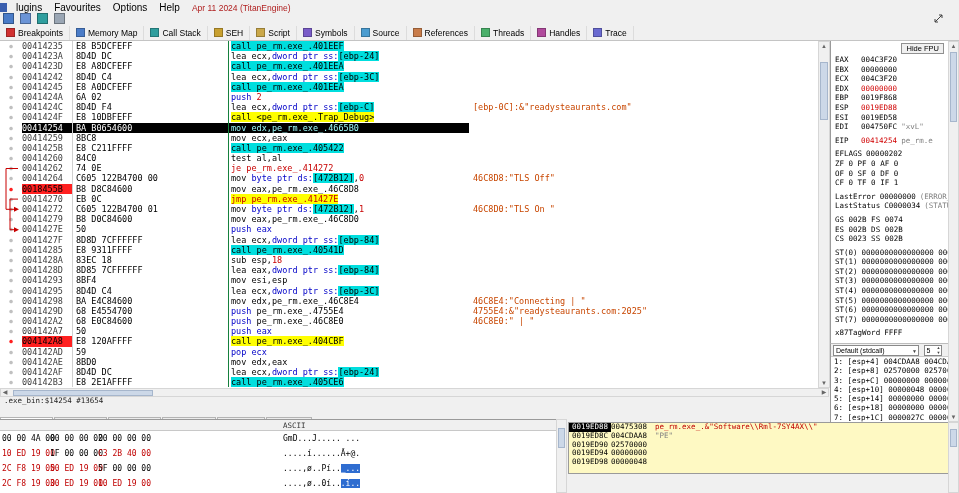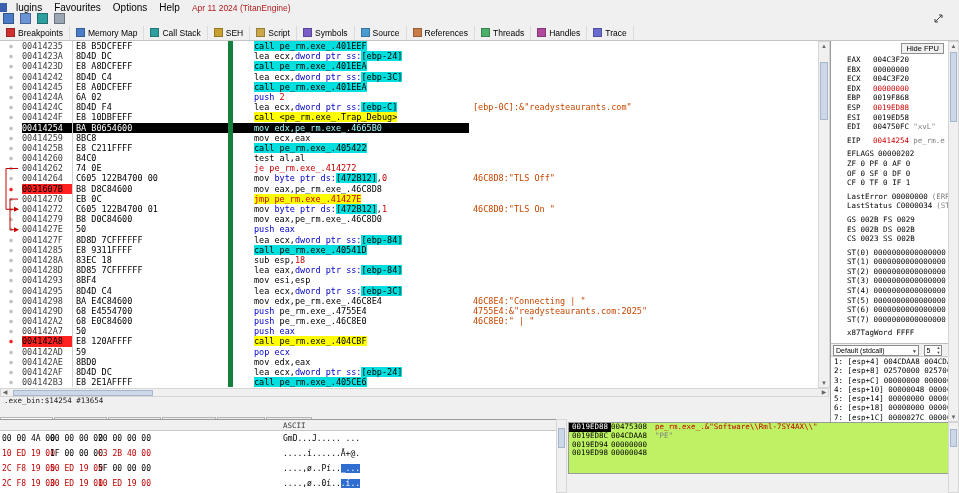--- a/index.html
+++ b/index.html
@@ -23,38 +23,38 @@
   #tabbar{position:absolute;left:0;top:26px;width:959px;height:15px;border-bottom:1px solid #c4c4c4;white-space:nowrap}
   .vtab{display:inline-block;height:14px;line-height:14px;padding:0 6px;font-size:8.5px;border-right:1px solid #dcdcdc}
   .vticon{display:inline-block;width:9px;height:9px;margin-right:3px;vertical-align:-1px;border:1px solid rgba(0,0,0,.25)}
   
   #disasm{position:absolute;left:0;top:41px;width:818px;height:347px;background:#fff;overflow:hidden}
   .drow{height:10.2px;line-height:10.2px;font-family:"DejaVu Sans Mono",monospace;font-size:8.5px;white-space:nowrap}
   .gut{display:inline-block;width:22px;text-align:center;color:#c0c0c0;font-size:6px;vertical-align:top}
   .gut.bpdot{color:var(--bpred)}
   .cadr{display:inline-block;width:50px;color:#3c3c3c;vertical-align:top}
   .cbyt{display:inline-block;width:156px;padding-left:3px;border-left:1px solid #d0d0d0;vertical-align:top}
-  .cins{display:inline-block;width:241px;padding-left:21px;border-left:5px solid #15803d;vertical-align:top}
+  .cins{display:inline-block;width:241px;padding-left:2px;border-left:1px solid #15803d;vertical-align:top}
   .ccmt{color:var(--corange);padding-left:4px}
   .tk-d{color:#000}.tk-b{color:var(--mblue)}.tk-n{color:var(--nred)}
   .tk-c{background:var(--cyan);color:#000}.tk-m{background:var(--cyan);color:#000}
   .tk-y{background:var(--yellow);color:#000}.tk-jy{background:var(--yellow);color:var(--jred)}
   .tk-jr{color:var(--jred)}.tk-w{color:#9ffcfc}
   .drow.eip .cadr,.drow.eip .cbyt,.drow.eip .cins{background:#000;color:#fff}
   .drow.bp .cadr{background:var(--bpred);color:#000}
   #jumps{position:absolute;left:0;top:0;width:22px;height:347px;pointer-events:none}
   
   .sb{position:absolute;background:#f0f0f0;border:1px solid #d6d6d6}
   .sbthumb{position:absolute;background:#ccd8e8;border:1px solid #a6b6cc}
   .sbarrow{position:absolute;width:100%;text-align:center;font-size:6px;color:#666;line-height:8px}
   
   #regpane{position:absolute;left:830px;top:41px;width:118px;height:302px;background:#fff;border-left:1px solid #9a9a9a;overflow:hidden}
   #hidefpu{position:absolute;right:4px;top:2px;height:11px;line-height:10px;padding:0 4px;font-size:7.5px;background:#f0f0f0;border:1px solid #909090}
   #regrows{position:absolute;left:0;top:14px;width:118px}
-  .rrow{height:9.6px;line-height:9.6px;font-family:"Dej aVu Sans Mono",monospace;font-family:"DejaVu Sans Mono",monospace;font-size:7.5px;white-space:nowrap;overflow:hidden;padding-left:16px}
+  .rrow{height:9.6px;line-height:9.6px;font-family:"Dej aVu Sans Mono",monospace;font-family:"DejaVu Sans Mono",monospace;font-size:7.5px;white-space:nowrap;overflow:hidden;padding-left:4px}
   .rsep{height:4px}
   .rname{display:inline-block;min-width:26px;padding-right:4px}
   .rx{color:#808080;padding-left:4px}
   .chg{color:var(--chgred)}
   
   #argspane{position:absolute;left:830px;top:343px;width:118px;height:79px;background:#fff;border-left:1px solid #9a9a9a;border-top:1px solid #bcbcbc}
   #argshead{height:13px;background:#f0f0f0;border-bottom:1px solid #cccccc;white-space:nowrap}
   #argcombo{display:inline-block;position:relative;width:86px;height:11px;line-height:10px;margin:1px 0 0 2px;background:#fff;border:1px solid #8a8a8a;font-size:7px;padding:0 10px 0 2px;overflow:hidden;vertical-align:top}
   #argcombo .carrow{position:absolute;right:1px;top:0;font-size:5px;color:#444}
   .spin{display:inline-block;position:relative;width:18px;height:11px;margin:1px 0 0 2px;background:#fff;border:1px solid #8a8a8a;font-size:7px;line-height:10px;padding-left:2px;vertical-align:top}
@@ -72,21 +72,21 @@
   
   #dump{position:absolute;left:0;top:419px;width:556px;height:74px;background:#fff;border-top:1px solid #9a9a9a;overflow:hidden}
   .dhead{height:11px;line-height:11px;background:#f0f0f0;border-bottom:1px solid #c8c8c8;font-family:"DejaVu Sans Mono",monospace;font-size:7.5px;color:#333}
   .dhead span{margin-left:283px}
   .drow2{position:relative;height:15px;line-height:15px;font-family:"DejaVu Sans Mono",monospace;font-size:8px;white-space:nowrap}
   .hg{display:inline-block;width:46px;margin-left:2px}
   .hr{color:#c00000}
   .da{position:absolute;left:283px;top:0}
   .dasel{background:var(--accent);color:#fff}
   
-  #stackpane{position:absolute;left:568px;top:422px;width:380px;height:52px;background:#bef264;border:1px solid #9a9a9a;border-right:none;overflow:hidden}
+  #stackpane{position:absolute;left:568px;top:422px;width:380px;height:52px;background:#fef9c3;border:1px solid #9a9a9a;border-right:none;overflow:hidden}
   .srow{height:8.8px;line-height:8.8px;font-family:"DejaVu Sans Mono",monospace;font-size:7.5px;white-space:nowrap;overflow:hidden}
   .sadr{display:inline-block;width:42px;padding-left:3px}
   .srow.sel .sadr{background:#000;color:#fff}
   .sval{display:inline-block;width:44px}
   .scmt.red{color:#c00000}
   .scmt.gray{color:#808080}
 </style>
 </head>
 <body>
 
@@ -119,21 +119,21 @@
     <div class="drow"><span class="gut">●</span><span class="cadr">00414245</span><span class="cbyt">E8 A0DCFEFF</span><span class="cins"><span class="tk tk-c">call pe_rm.exe_.401EEA</span></span></div>
     <div class="drow"><span class="gut">●</span><span class="cadr">0041424A</span><span class="cbyt">6A 02</span><span class="cins"><span class="tk tk-b">push</span><span class="tk tk-d"> </span><span class="tk tk-n">2</span></span></div>
     <div class="drow"><span class="gut">●</span><span class="cadr">0041424C</span><span class="cbyt">8D4D F4</span><span class="cins"><span class="tk tk-d">lea ecx,</span><span class="tk tk-b">dword ptr ss:</span><span class="tk tk-m">[ebp-C]</span></span><span class="ccmt">[ebp-0C]:&amp;"readysteaurants.com"</span></div>
     <div class="drow"><span class="gut">●</span><span class="cadr">0041424F</span><span class="cbyt">E8 10DBFEFF</span><span class="cins"><span class="tk tk-y">call &lt;pe_rm.exe_.Trap_Debug&gt;</span></span></div>
     <div class="drow eip"><span class="gut">●</span><span class="cadr">00414254</span><span class="cbyt">BA B0654600</span><span class="cins"><span class="tk tk-w">mov edx,pe_rm.exe_.4665B0</span></span></div>
     <div class="drow"><span class="gut">●</span><span class="cadr">00414259</span><span class="cbyt">8BC8</span><span class="cins"><span class="tk tk-d">mov ecx,eax</span></span></div>
     <div class="drow"><span class="gut">●</span><span class="cadr">0041425B</span><span class="cbyt">E8 C211FFFF</span><span class="cins"><span class="tk tk-c">call pe_rm.exe_.405422</span></span></div>
     <div class="drow"><span class="gut">●</span><span class="cadr">00414260</span><span class="cbyt">84C0</span><span class="cins"><span class="tk tk-d">test al,al</span></span></div>
     <div class="drow"><span class="gut">●</span><span class="cadr">00414262</span><span class="cbyt">74 0E</span><span class="cins"><span class="tk tk-jr">je pe_rm.exe_.414272</span></span></div>
     <div class="drow"><span class="gut">●</span><span class="cadr">00414264</span><span class="cbyt">C605 122B4700 00</span><span class="cins"><span class="tk tk-d">mov </span><span class="tk tk-b">byte ptr ds:</span><span class="tk tk-m">[472B12]</span><span class="tk tk-d">,</span><span class="tk tk-n">0</span></span><span class="ccmt">46C8D8:"TLS Off"</span></div>
-    <div class="drow bp"><span class="gut bpdot">●</span><span class="cadr">0031607B</span><span class="cbyt">B8 D8C84600</span><span class="cins"><span class="tk tk-d">mov eax,pe_rm.exe_.46C8D8</span></span></div>
+    <div class="drow bp"><span class="gut bpdot">●</span><span class="cadr">0018455B</span><span class="cbyt">B8 D8C84600</span><span class="cins"><span class="tk tk-d">mov eax,pe_rm.exe_.46C8D8</span></span></div>
     <div class="drow"><span class="gut">●</span><span class="cadr">00414270</span><span class="cbyt">EB 0C</span><span class="cins"><span class="tk tk-jy">jmp pe_rm.exe_.41427E</span></span></div>
     <div class="drow"><span class="gut">●</span><span class="cadr">00414272</span><span class="cbyt">C605 122B4700 01</span><span class="cins"><span class="tk tk-d">mov </span><span class="tk tk-b">byte ptr ds:</span><span class="tk tk-m">[472B12]</span><span class="tk tk-d">,</span><span class="tk tk-n">1</span></span><span class="ccmt">46C8D0:"TLS On "</span></div>
     <div class="drow"><span class="gut">●</span><span class="cadr">00414279</span><span class="cbyt">B8 D0C84600</span><span class="cins"><span class="tk tk-d">mov eax,pe_rm.exe_.46C8D0</span></span></div>
     <div class="drow"><span class="gut">●</span><span class="cadr">0041427E</span><span class="cbyt">50</span><span class="cins"><span class="tk tk-b">push eax</span></span></div>
     <div class="drow"><span class="gut">●</span><span class="cadr">0041427F</span><span class="cbyt">8D8D 7CFFFFFF</span><span class="cins"><span class="tk tk-d">lea ecx,</span><span class="tk tk-b">dword ptr ss:</span><span class="tk tk-m">[ebp-84]</span></span></div>
     <div class="drow"><span class="gut">●</span><span class="cadr">00414285</span><span class="cbyt">E8 9311FFFF</span><span class="cins"><span class="tk tk-c">call pe_rm.exe_.40541D</span></span></div>
     <div class="drow"><span class="gut">●</span><span class="cadr">0041428A</span><span class="cbyt">83EC 18</span><span class="cins"><span class="tk tk-d">sub esp,</span><span class="tk tk-n">18</span></span></div>
     <div class="drow"><span class="gut">●</span><span class="cadr">0041428D</span><span class="cbyt">8D85 7CFFFFFF</span><span class="cins"><span class="tk tk-d">lea eax,</span><span class="tk tk-b">dword ptr ss:</span><span class="tk tk-m">[ebp-84]</span></span></div>
     <div class="drow"><span class="gut">●</span><span class="cadr">00414293</span><span class="cbyt">8BF4</span><span class="cins"><span class="tk tk-d">mov esi,esp</span></span></div>
     <div class="drow"><span class="gut">●</span><span class="cadr">00414295</span><span class="cbyt">8D4D C4</span><span class="cins"><span class="tk tk-d">lea ecx,</span><span class="tk tk-b">dword ptr ss:</span><span class="tk tk-m">[ebp-3C]</span></span></div>
@@ -168,21 +168,21 @@
       <div class="rrow"><span class="rname">EIP</span><span class="rval chg">00414254</span><span class="rx">pe_rm.e</span></div>
       <div class="rsep"></div>
       <div class="rrow"><span class="rname">EFLAGS</span><span class="rval">00000202</span></div>
       <div class="rrow">ZF 0  PF 0  AF 0</div>
       <div class="rrow">OF 0  SF 0  DF 0</div>
       <div class="rrow">CF 0  TF 0  IF 1</div>
       <div class="rsep"></div>
       <div class="rrow"><span class="rname">LastError</span><span class="rval">00000000</span><span class="rx">(ERROR_SUCCESS)</span></div>
       <div class="rrow"><span class="rname">LastStatus</span><span class="rval">C0000034</span><span class="rx">(STATUS_OBJECT_NAME_NOT_FOUND)</span></div>
       <div class="rsep"></div>
-      <div class="rrow">GS 002B  FS 0029</div>
+      <div class="rrow">GS 002B  FS 0074</div>
       <div class="rrow">ES 002B  DS 002B</div>
       <div class="rrow">CS 0023  SS 002B</div>
       <div class="rsep"></div>
       <div class="rrow"><span class="rname">ST(0)</span><span class="rval">0000000000000000 00000000</span></div>
       <div class="rrow"><span class="rname">ST(1)</span><span class="rval">0000000000000000 00000000</span></div>
       <div class="rrow"><span class="rname">ST(2)</span><span class="rval">0000000000000000 00000000</span></div>
       <div class="rrow"><span class="rname">ST(3)</span><span class="rval">0000000000000000 00000000</span></div>
       <div class="rrow"><span class="rname">ST(4)</span><span class="rval">0000000000000000 00000000</span></div>
       <div class="rrow"><span class="rname">ST(5)</span><span class="rval">0000000000000000 00000000</span></div>
       <div class="rrow"><span class="rname">ST(6)</span><span class="rval">0000000000000000 00000000</span></div>
@@ -235,19 +235,20 @@
     </div>
 </div>
 <div class="sb" style="left:556px;top:419px;width:11px;height:74px">
   <div class="sbthumb" style="left:1px;top:8px;width:7px;height:20px"></div>
 </div>
 
 <div id="stackpane">
   <div id="stackrows">
       <div class="srow sel"><span class="sadr">0019ED88</span><span class="sval">00475308</span><span class="scmt red">pe_rm.exe_.&amp;"Software\\Rml-7SY4AX\\"</span></div>
       <div class="srow"><span class="sadr">0019ED8C</span><span class="sval">004CDAA8</span><span class="scmt gray">"PE"</span></div>
+      <div class="srow"><span class="sadr">0019ED90</span><span class="sval">02570000</span></div>
       <div class="srow"><span class="sadr">0019ED94</span><span class="sval">00000000</span></div>
       <div class="srow"><span class="sadr">0019ED98</span><span class="sval">00000048</span></div>
     </div>
 </div>
 <div class="sb" style="left:948px;top:422px;width:11px;height:71px">
   <div class="sbthumb" style="left:1px;top:6px;width:7px;height:18px"></div>
 </div>
 
 </body></html>

